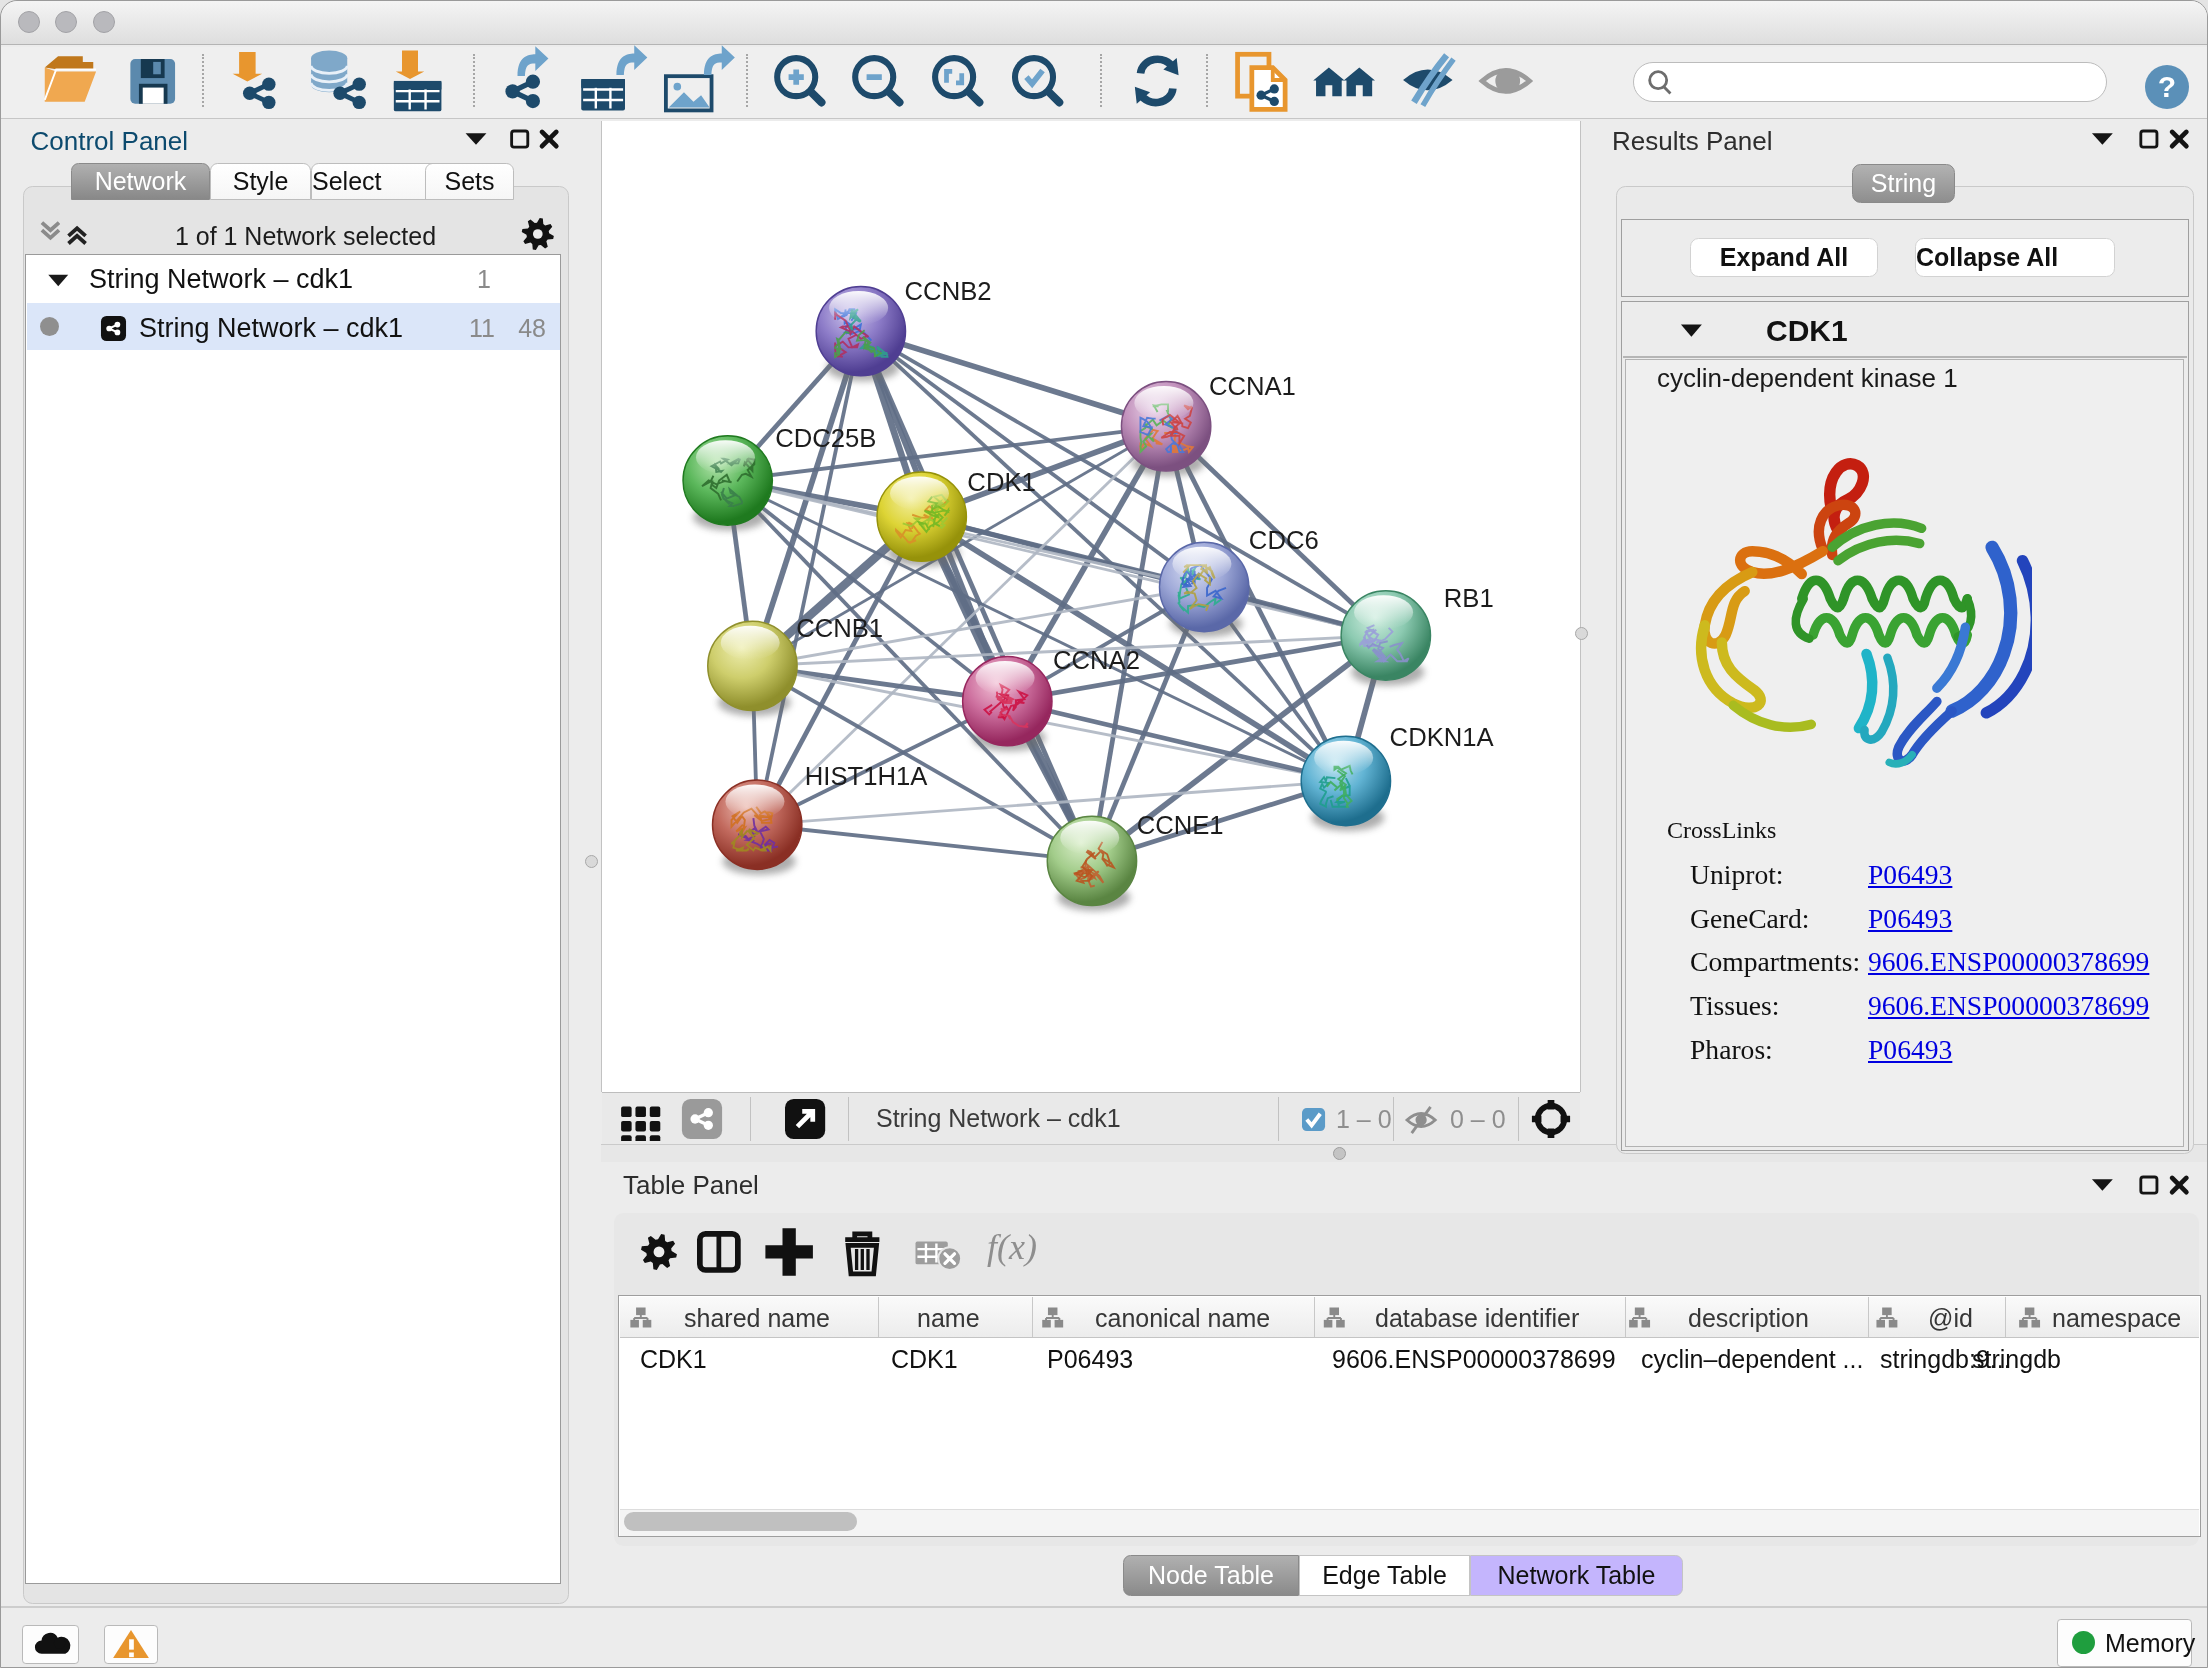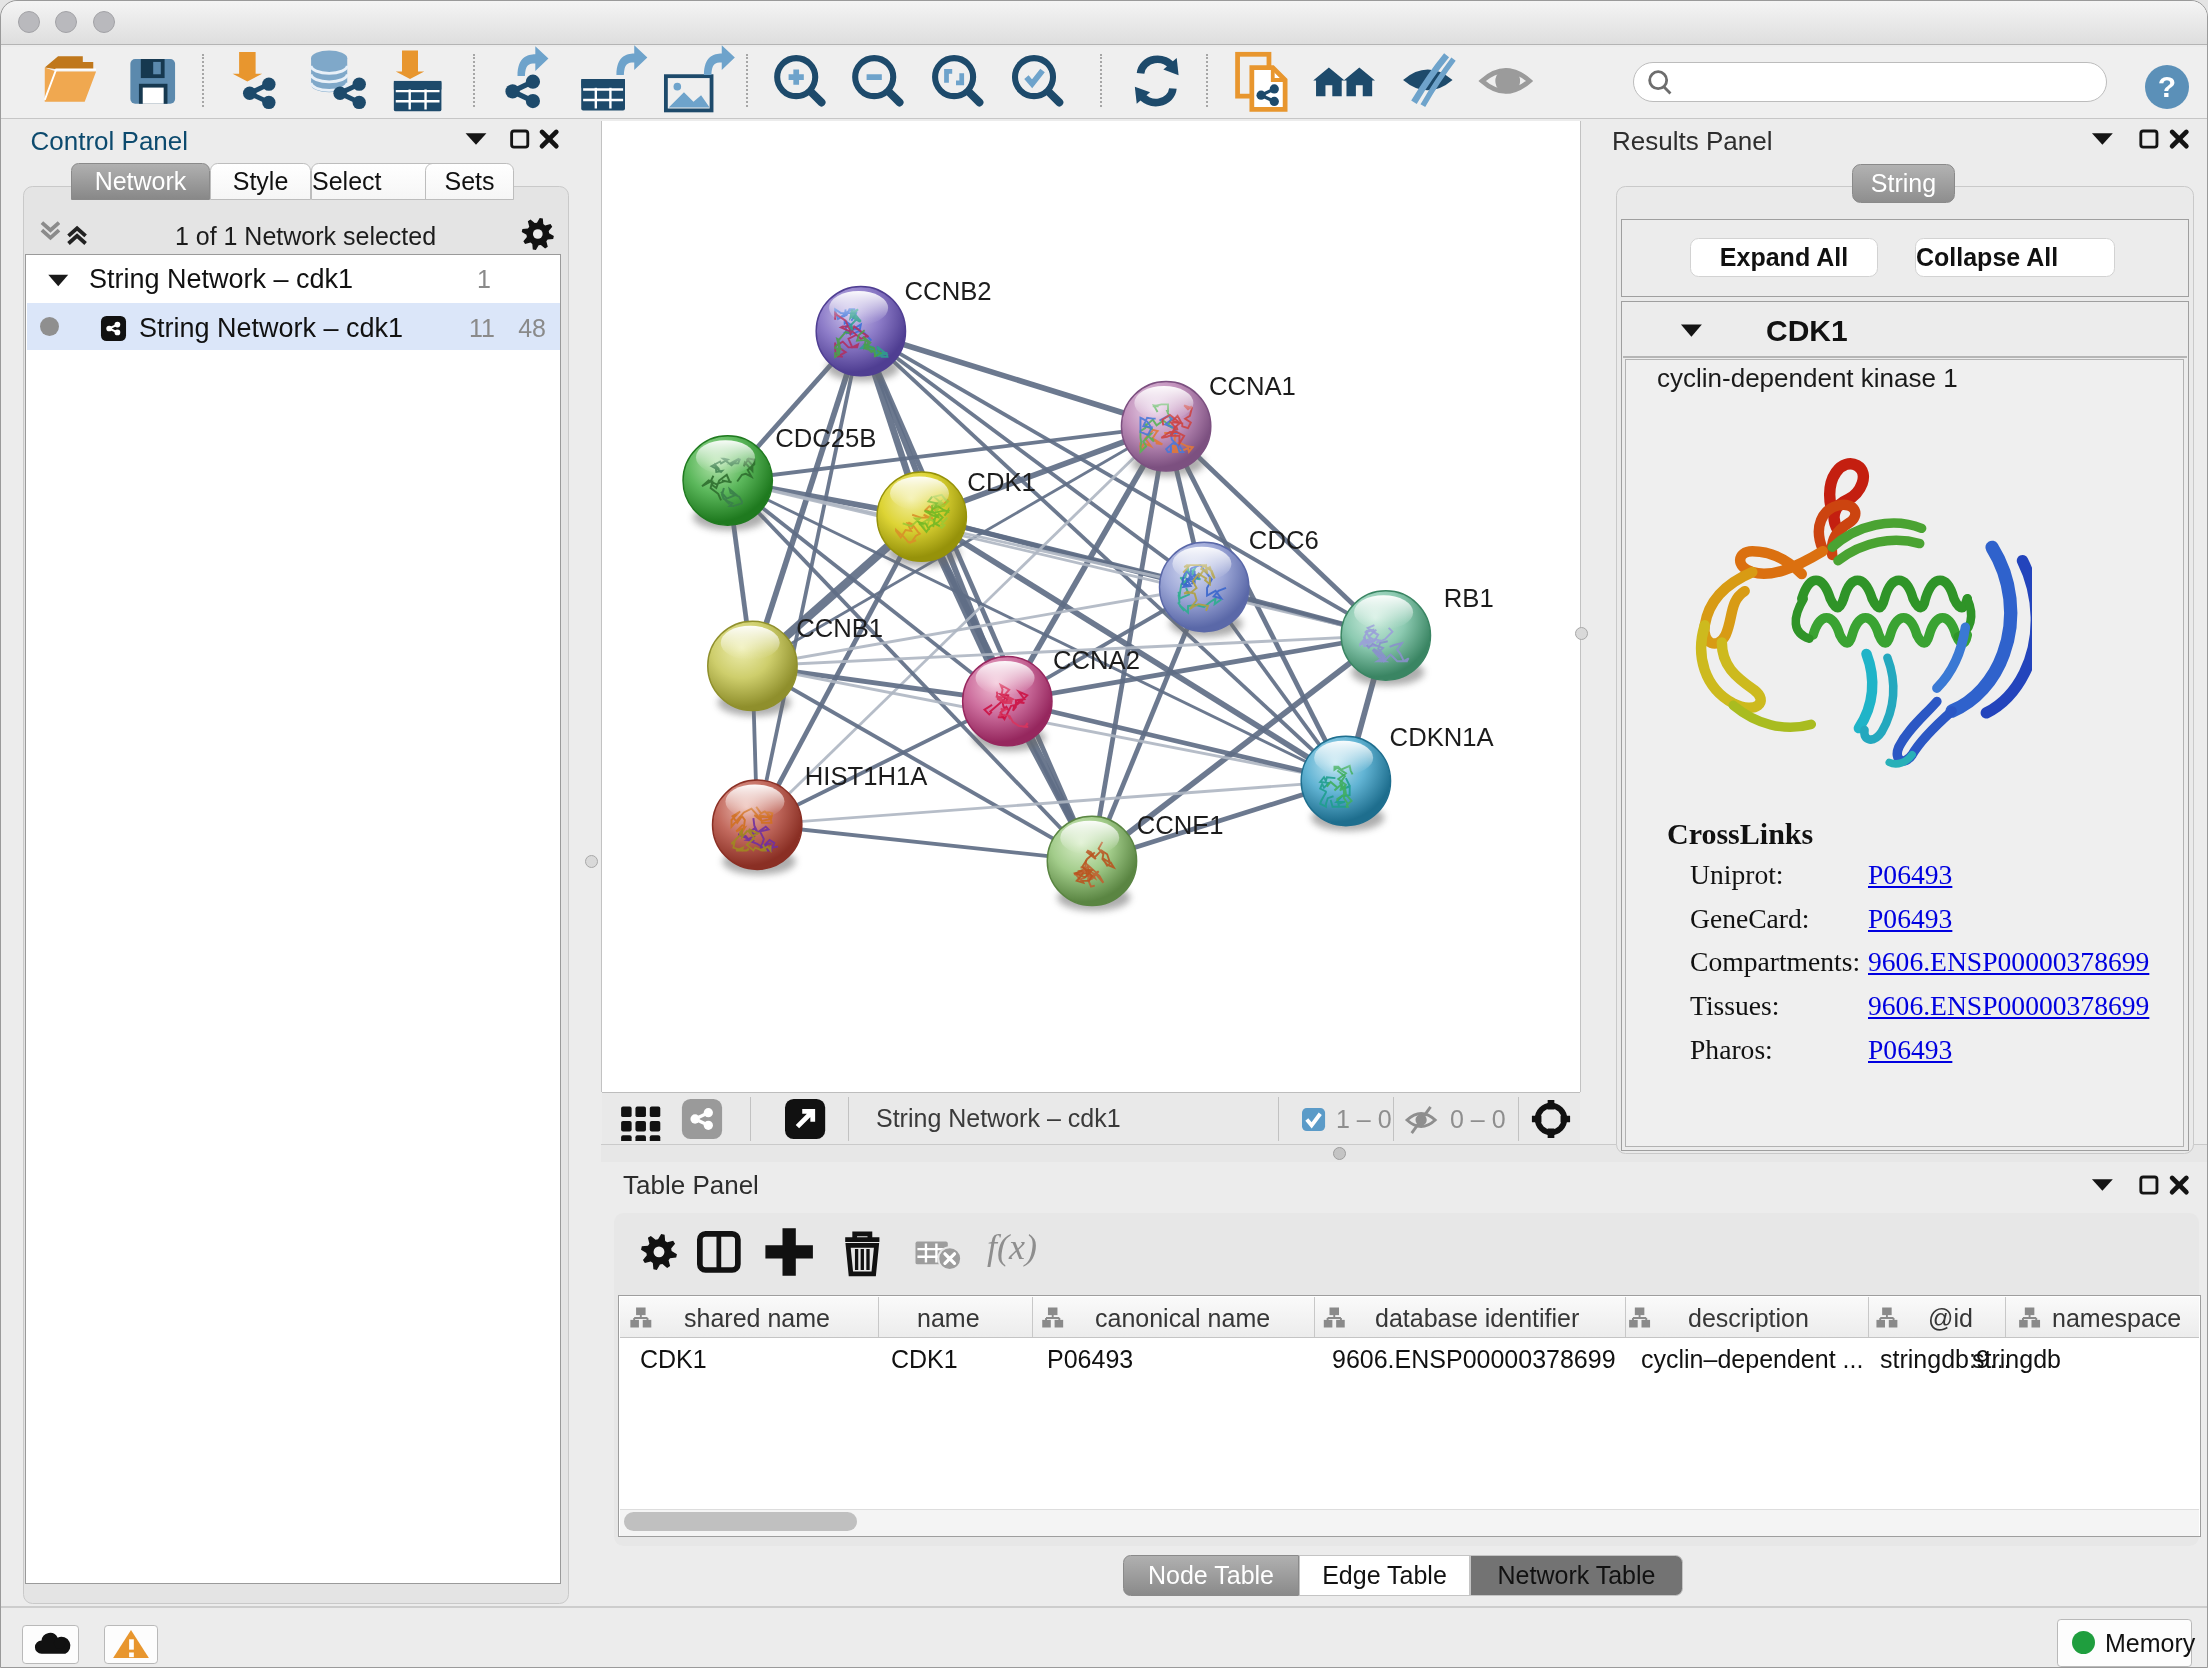--- a/index.html
+++ b/index.html
@@ -449,21 +449,21 @@
       <path d="M140 188 C 147 164, 161 164, 168 188 C 174 200, 178 199, 181 188 C 188 164, 202 164, 209 188 C 214 200, 218 199, 221 188 C 228 164, 242 164, 249 188 C 255 200, 259 199, 262 188 C 269 164, 283 164, 290 188 C 295 200, 300 199, 302 188" fill="none" stroke="#3aa332" stroke-width="10" stroke-linecap="round"></path>
       <path d="M130 150 C 118 170, 118 186, 136 192 M302 150 C 310 168, 306 184, 292 190" fill="none" stroke="#2f9428" stroke-width="9" stroke-linecap="round"></path>
       <path d="M196 208 C 206 234, 204 262, 188 286" fill="none" stroke="#1fb4c8" stroke-width="11" stroke-linecap="round"></path>
       <path d="M218 212 C 228 238, 226 266, 212 290 C 204 302, 192 300, 194 288" fill="none" stroke="#24a8be" stroke-width="9" stroke-linecap="round"></path>
       <path d="M328 96 C 348 128, 354 170, 340 208 C 330 236, 310 258, 286 268" fill="none" stroke="#2f62cc" stroke-width="14" stroke-linecap="round"></path>
       <path d="M360 110 C 378 146, 380 192, 362 228 C 352 248, 338 262, 322 270" fill="none" stroke="#2344bc" stroke-width="12" stroke-linecap="round"></path>
       <path d="M286 268 C 268 284, 252 300, 244 314 C 236 326, 224 320, 230 306 C 240 286, 258 272, 270 258" fill="none" stroke="#2b57c4" stroke-width="10" stroke-linecap="round"></path>
       <path d="M300 180 C 296 206, 286 228, 270 244" fill="none" stroke="#3a79d4" stroke-width="10" stroke-linecap="round"></path>
       <path d="M244 314 C 238 322, 228 326, 220 322" fill="none" stroke="#28b0b8" stroke-width="8" stroke-linecap="round"></path>
     </svg>
-    <div class="txt" style="left:1666px;top:816px;font-family:'Liberation Serif',serif;font-size:30px;font-weight:bold;color:#111">CrossLinks</div>
+    <div class="txt" style="left:1666px;top:816px;font-family:'Liberation Serif',serif;font-size:24px;font-weight:normal;color:#111">CrossLinks</div>
     <div class="txt" style="left:1689px;top:858px;font-family:'Liberation Serif',serif;font-size:27.6px;color:#111">Uniprot:</div>
     <div class="txt" style="left:1867px;top:858px;font-family:'Liberation Serif',serif;font-size:27.6px;color:#0000e0;text-decoration:underline">P06493</div>
     <div class="txt" style="left:1689px;top:902px;font-family:'Liberation Serif',serif;font-size:27.6px;color:#111">GeneCard:</div>
     <div class="txt" style="left:1867px;top:902px;font-family:'Liberation Serif',serif;font-size:27.6px;color:#0000e0;text-decoration:underline">P06493</div>
     <div class="txt" style="left:1689px;top:945px;font-family:'Liberation Serif',serif;font-size:27.6px;color:#111">Compartments:</div>
     <div class="txt" style="left:1867px;top:945px;font-family:'Liberation Serif',serif;font-size:27.6px;color:#0000e0;text-decoration:underline">9606.ENSP00000378699</div>
     <div class="txt" style="left:1689px;top:989px;font-family:'Liberation Serif',serif;font-size:27.6px;color:#111">Tissues:</div>
     <div class="txt" style="left:1867px;top:989px;font-family:'Liberation Serif',serif;font-size:27.6px;color:#0000e0;text-decoration:underline">9606.ENSP00000378699</div>
     <div class="txt" style="left:1689px;top:1033px;font-family:'Liberation Serif',serif;font-size:27.6px;color:#111">Pharos:</div>
     <div class="txt" style="left:1867px;top:1033px;font-family:'Liberation Serif',serif;font-size:27.6px;color:#0000e0;text-decoration:underline">P06493</div>
@@ -537,21 +537,21 @@
     <div class="txt" style="left:890px;top:1344px;font-size:25px;color:#111">CDK1</div>
     <div class="txt" style="left:1046px;top:1344px;font-size:25px;color:#111">P06493</div>
     <div class="txt" style="left:1331px;top:1344px;font-size:25px;color:#111">9606.ENSP00000378699</div>
     <div class="txt" style="left:1640px;top:1344px;font-size:25px;color:#111">cyclin–dependent ...</div>
     <div class="txt" style="left:1879px;top:1344px;font-size:25px;color:#111">stringdb:9...</div>
     <div class="txt" style="left:1971px;top:1344px;font-size:25px;color:#111">stringdb</div>
     <div class="abs" style="left:619px;top:1508px;width:1579px;height:27px;background:#f4f4f4;border-top:1px solid #ddd"></div>
     <div class="abs" style="left:623px;top:1511px;width:233px;height:19px;background:#c0c0c0;border-radius:9.5px"></div>
     <div class="abs" style="left:1122px;top:1554px;width:176px;height:41px;background:linear-gradient(180deg,#b0b0b0,#8a8a8a);border:1px solid #8a8a8a;border-radius:7.6px 0px 0px 7.6px;color:#fff;font-size:25px;text-align:center;line-height:39px">Node Table</div>
     <div class="abs" style="left:1298px;top:1554px;width:171px;height:41px;background:#fff;border:1px solid #c4c4c4;border-radius:0px 0px 0px 0px;color:#111;font-size:25px;text-align:center;line-height:39px">Edge Table</div>
-    <div class="abs" style="left:1469px;top:1554px;width:213px;height:41px;background:#737373;border:1px solid #c4c4c4;border-radius:0px 7.6px 7.6px 0px;color:#111;font-size:25px;text-align:center;line-height:39px">Network Table</div>
+    <div class="abs" style="left:1469px;top:1554px;width:213px;height:41px;background:#c4b5fd;border:1px solid #c4c4c4;border-radius:0px 7.6px 7.6px 0px;color:#111;font-size:25px;text-align:center;line-height:39px">Network Table</div>
     <div class="abs" style="left:0;top:1605px;width:2208px;height:1.9px;background:#cdcdcd"></div>
     <div class="abs" style="left:21px;top:1624px;width:57px;height:39px;background:#fdfdfd;border:1.9px solid #b9b9b9;border-radius:3.8px"></div>
     <svg style="position:absolute;left:28.5px;top:1630px" width="44" height="28.5" viewBox="0 0 46 30">
       <path d="M12 24 A7 7 0 0 1 12 10 A9 9 0 0 1 29 7 A8 8 0 0 1 37 24 Z" fill="#111"></path>
       <circle cx="31" cy="13" r="6" fill="#111"></circle>
     </svg>
     <div class="abs" style="left:103px;top:1624px;width:54px;height:39px;background:#fdfdfd;border:1.9px solid #b9b9b9;border-radius:3.8px"></div>
     <svg style="position:absolute;left:110px;top:1627px" width="40" height="32" viewBox="0 0 42 34">
       <path d="M21 2 L40 32 L2 32 Z" fill="#e8962e"></path>
       <rect x="19" y="12" width="5" height="11" fill="#fff"></rect>

